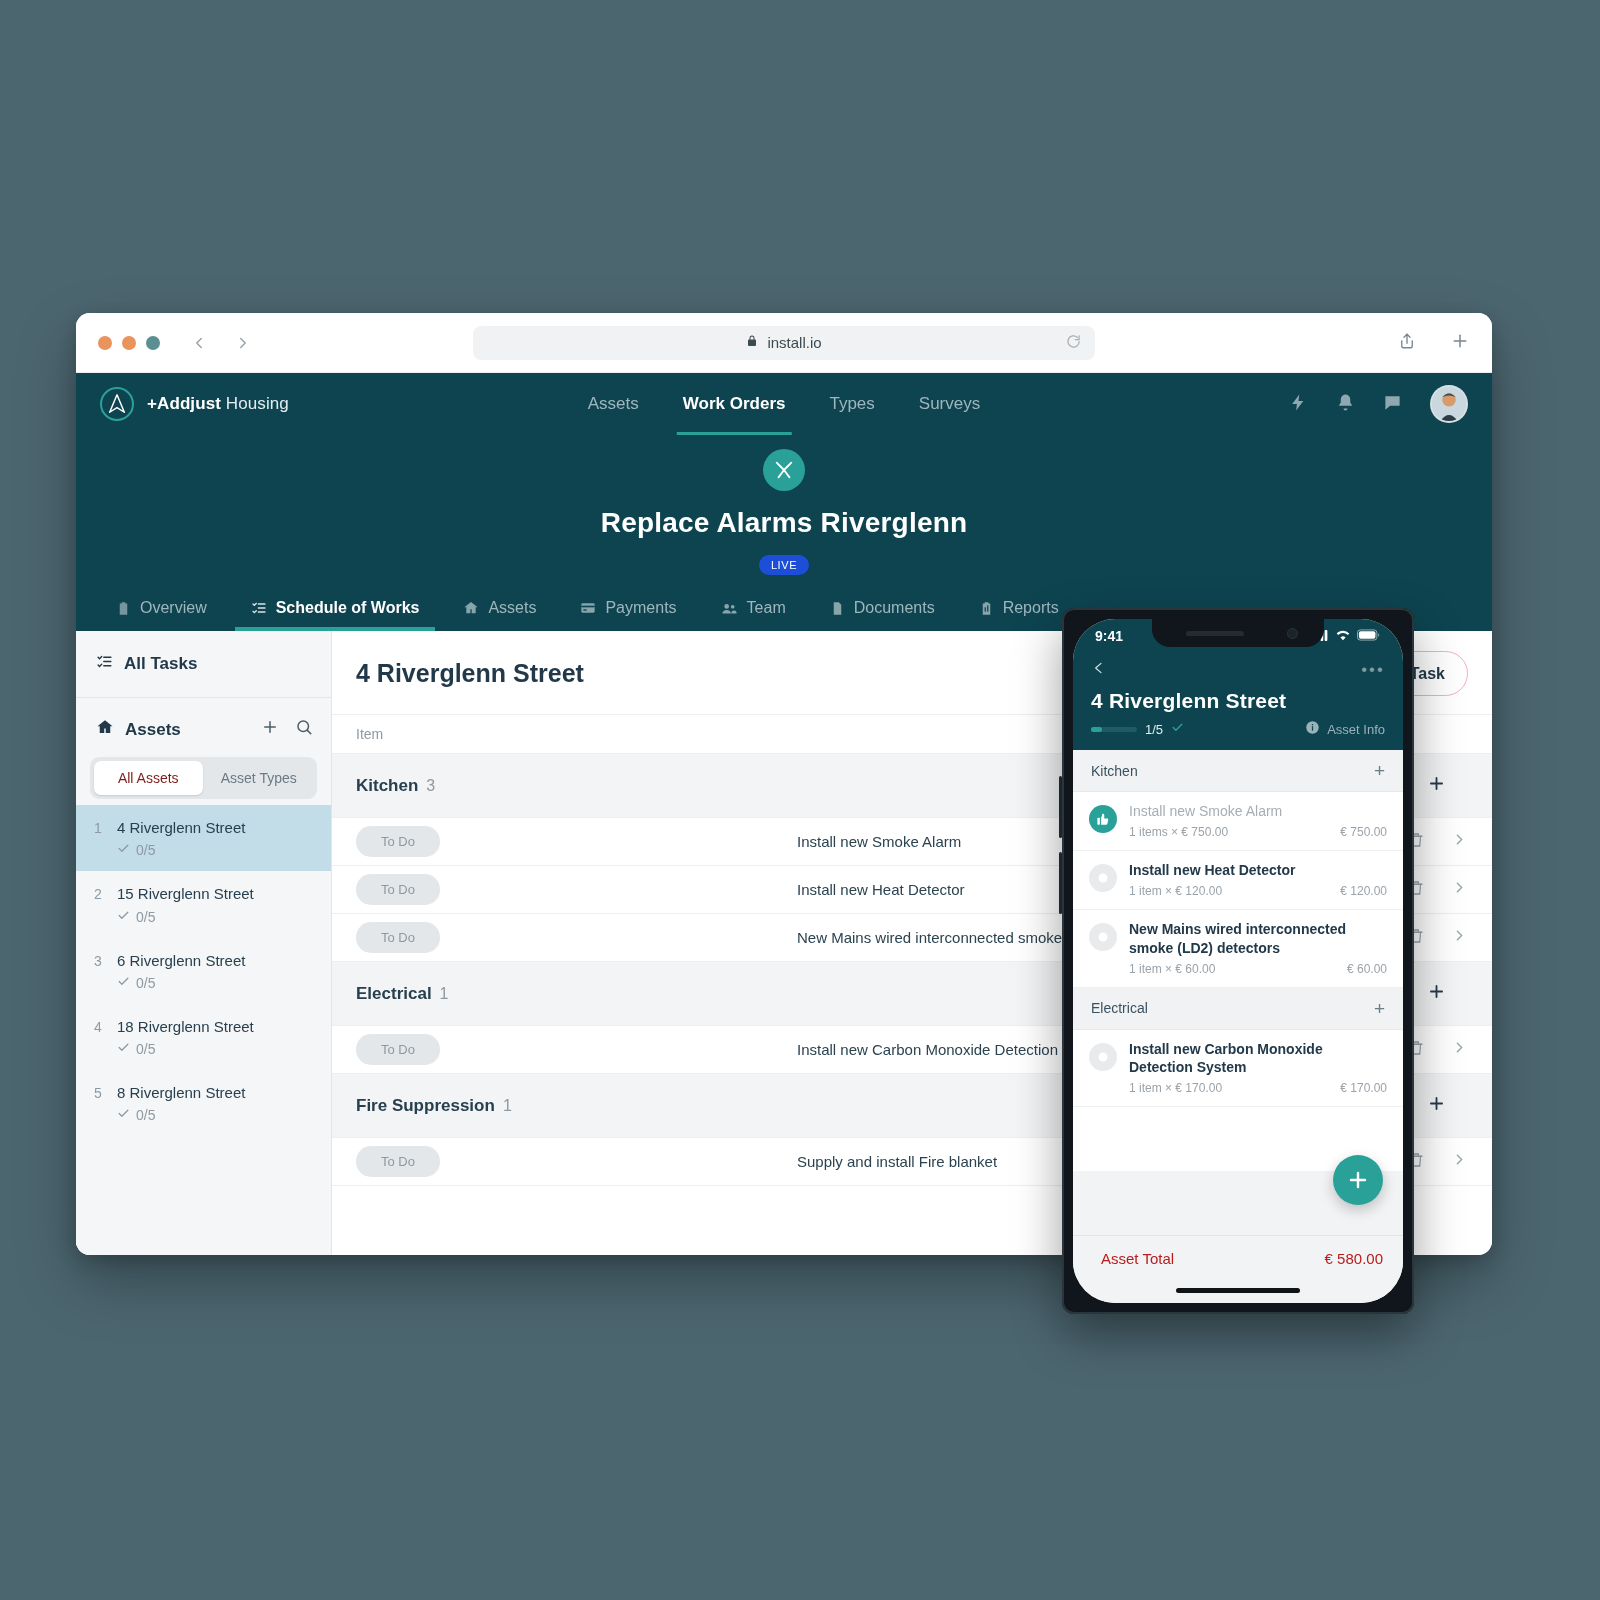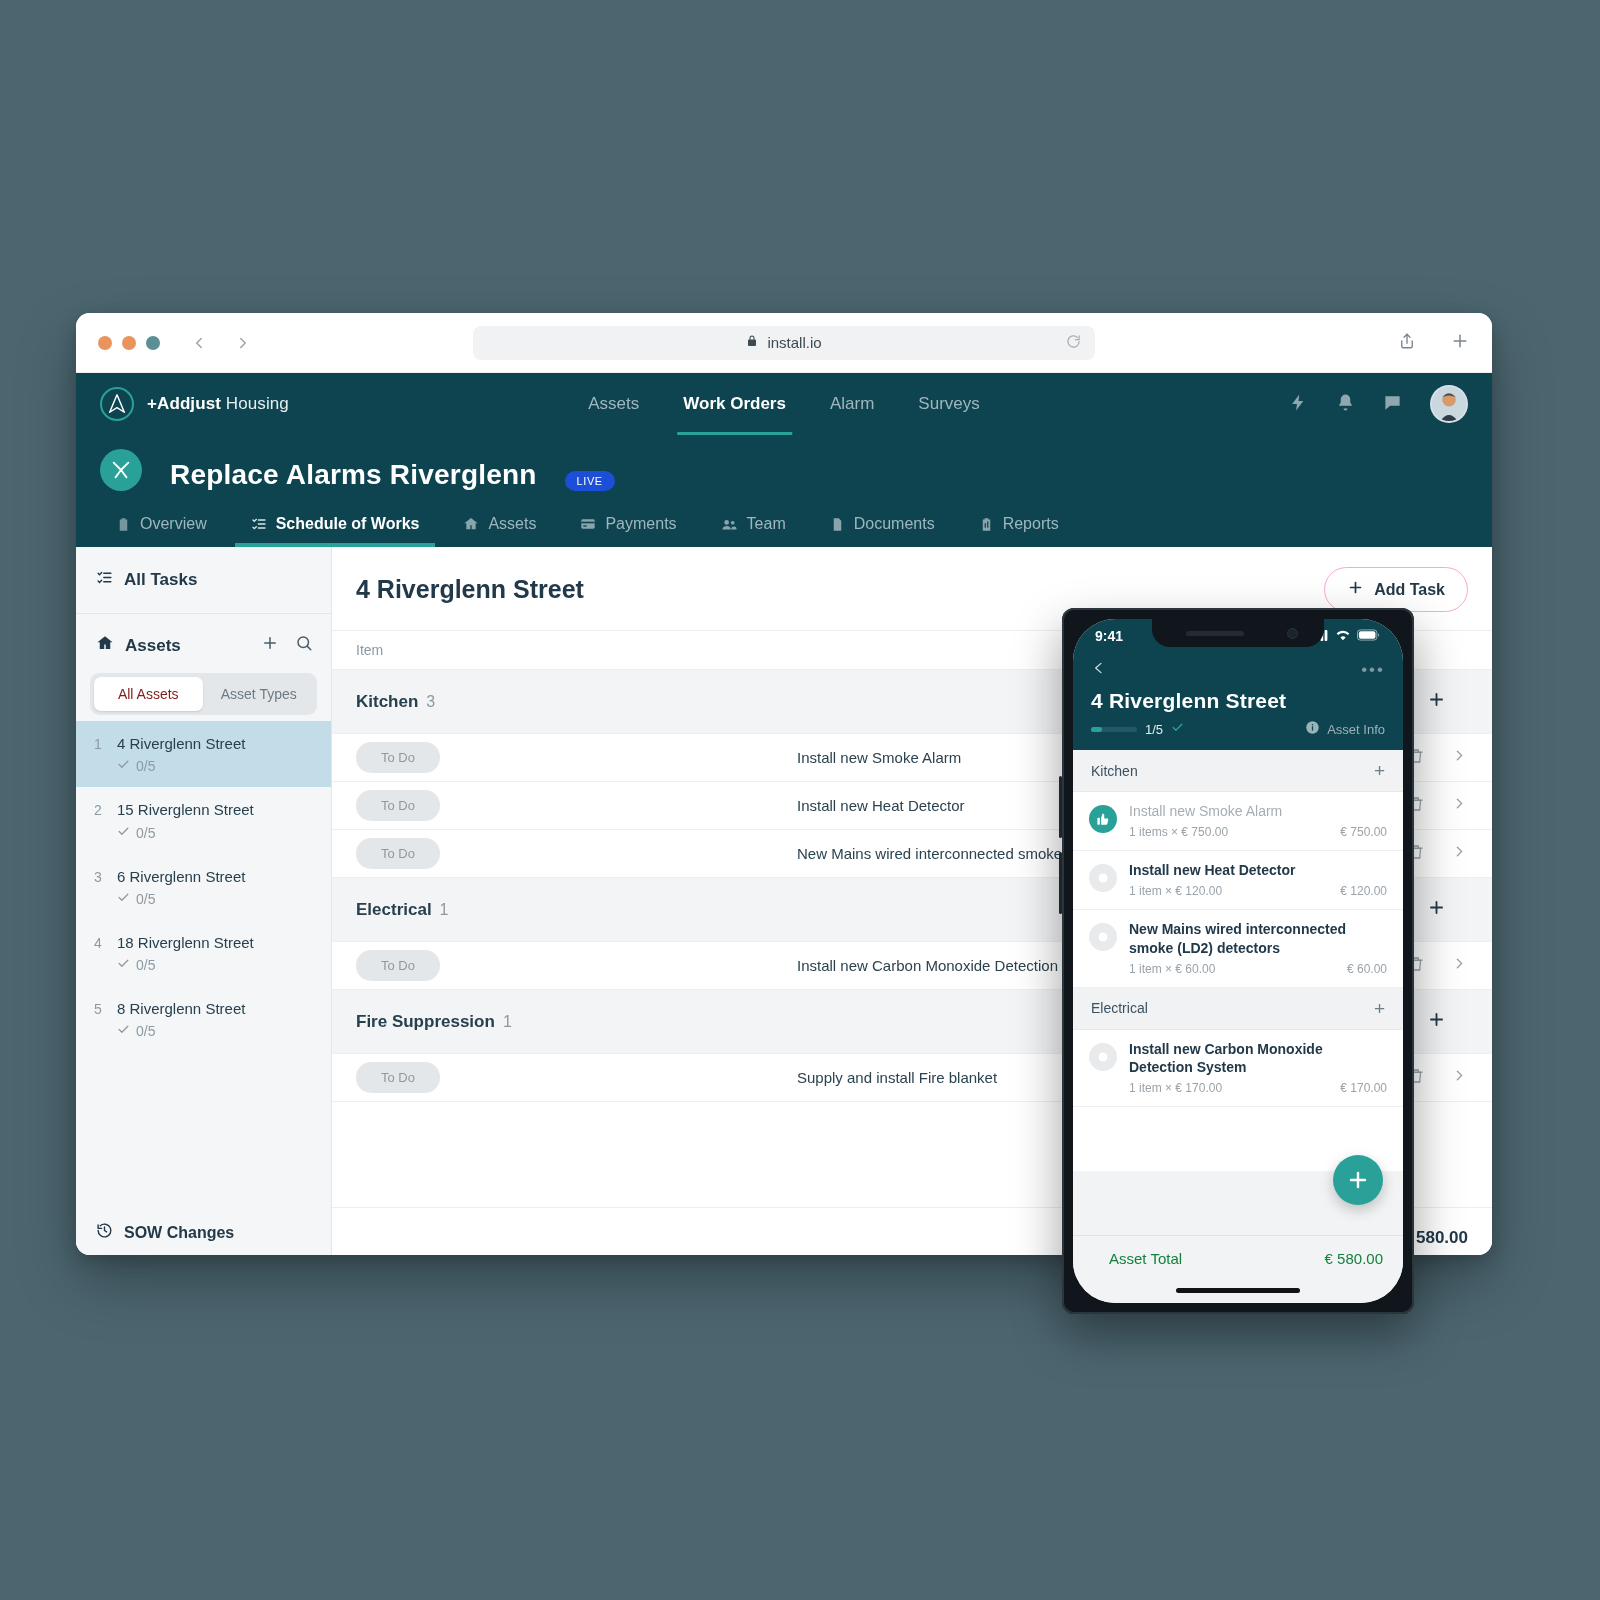--- a/index.html
+++ b/index.html
@@ -60,21 +60,21 @@
   }
   .appnav-right { margin-left:auto; display:flex; align-items:center; gap:28px; }
   .appnav-right .ic { color:#8fa8b0; }
   .avatar {
     width:38px; height:38px; border-radius:50%; overflow:hidden;
     background:#c9d7de; display:block; position:relative; border:2px solid rgba(255,255,255,.25);
   }
 
   
   .wohead { background:#0d4450; padding:6px 24px 0 24px; }
-  .wotitle { display:flex; align-items:flex-end; gap:28px; padding:8px 0 14px 0; }
+  .wotitle { display:flex; align-items:center; gap:16px; padding:8px 0 14px 0;flex-direction:column; }
   .wo-icon {
     width:42px; height:42px; border-radius:50%; background:#2aa198;
     display:flex; align-items:center; justify-content:center; color:#fff;
   }
   .wo-name { font-size:28px; color:#ffffff; font-weight:700; letter-spacing:.2px; }
   .badge-live {
     background:#1d4ed8; color:#ffffff; font-size:11px; font-weight:400;
     letter-spacing:.6px; border-radius:11px; padding:4px 12px;
   }
   .wotabs { display:flex; align-items:flex-end; gap:12px; }
@@ -205,22 +205,22 @@
   .ph-row.done .ph-rowtitle { color:#a6aeb4; font-weight:400; }
   .ph-rowmeta { display:flex; margin-top:5px; font-size:12px; color:#9aa3aa; }
   .ph-rowmeta .amt { margin-left:auto; }
   .ph-fabwrap { position:relative; height:64px; background:#f2f3f4; }
   .ph-fab {
     position:absolute; right:20px; top:-16px; width:50px; height:50px; border-radius:50%;
     background:#2aa198; color:#fff; display:flex; align-items:center; justify-content:center;
     box-shadow:0 5px 14px rgba(0,0,0,.22); font-size:27px; line-height:1;
   }
   .ph-total {
-    background:#f2f3f4; border-top:1px solid #e1e3e5; padding:14px 20px 10px 36px;
-    display:flex; align-items:center; font-size:15px; color:#15803d;
+    background:#f2f3f4; border-top:1px solid #e1e3e5; padding:14px 20px 10px 28px;
+    display:flex; align-items:center; font-size:15px; color:#b91c1c;
   }
   .ph-total .v { margin-left:auto; font-weight:400; }
   .ph-home { background:#f2f3f4; height:26px; display:flex; align-items:center; justify-content:center; }
   .ph-home i { width:124px; height:5px; border-radius:3px; background:#101417; display:block; }
 </style>
 </head>
 <body>
 
 <div id="stage">
 
@@ -283,21 +283,21 @@
             </svg>
         </span>
         <span class="brand-text">
           <b>+Addjust</b><span> Housing</span>
         </span>
       </div>
 
       <nav class="topmenu">
         <a href="#">Assets</a>
         <a href="#" class="active">Work Orders</a>
-        <a href="#">Alarm</a>
+        <a href="#">Types</a>
         <a href="#">Surveys</a>
       </nav>
 
       <div class="appnav-right">
         <span class="ic">
           <svg width="19" height="19" viewBox="0 0 24 24" fill="currentColor">
               <path d="M13 2 4 14h6l-1 8 9-12h-6z"></path>
             </svg>
         </span>
         <span class="ic">

